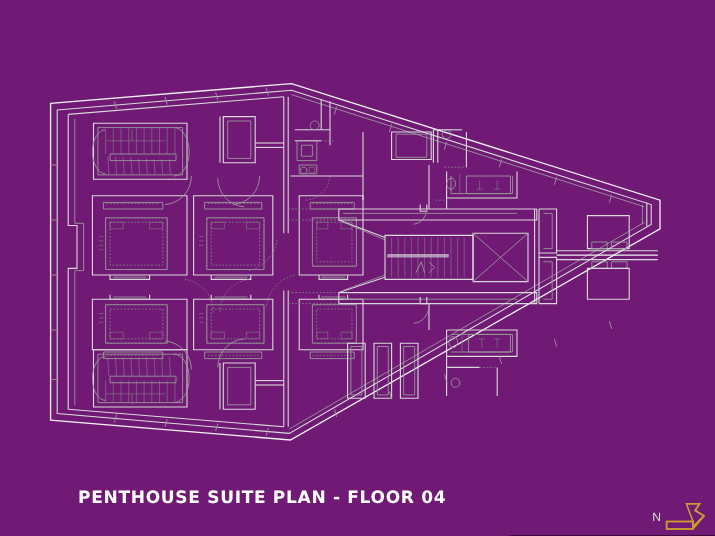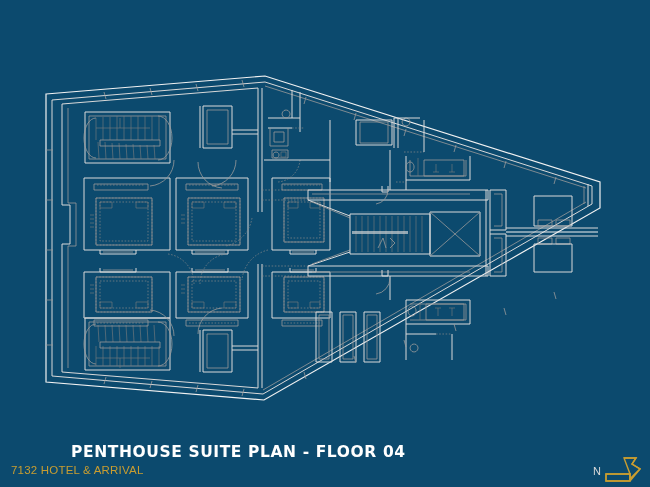--- a/index.html
+++ b/index.html
@@ -4,21 +4,21 @@
 <style>
   html, body {
     margin: 0;
     padding: 0;
     background: #000000;
   }
   #page {
     position: relative;
     width: 650px;
     height: 487px;
-    background: #0c4a6e;
+    background: #701a75;
     overflow: hidden;
     font-family: "Liberation Sans", sans-serif;
   }
   #plan-svg {
     position: absolute;
     left: 0;
     top: 0;
     width: 650px;
     height: 487px;
     display: block;
@@ -497,21 +497,20 @@
       <line x1="46" y1="300" x2="53" y2="300"></line>
       <line x1="46" y1="345" x2="53" y2="345"></line>
     </g>
 
   </svg>
 
   <div id="caption">
 
     <div id="plan-title">PENTHOUSE SUITE PLAN - FLOOR 04</div>
 
-    <div id="project-label">7132 HOTEL &amp; ARRIVAL</div>
 
 
     <div id="north">
       <span id="north-label">N</span>
       <svg id="north-arrow" width="38" height="28" viewBox="0 0 38 28">
         <path d="M20,1 L32,1 L28,7 L36,12 L26,22 L26,17 L2,17 L2,24 L26,24 L36,12" fill="none" stroke="#c99d30" stroke-width="1.4" stroke-linejoin="miter"></path>
         <path d="M2,17 L2,24 L26,24 L26,17 Z" fill="none" stroke="#c99d30" stroke-width="1.4"></path>
         <path d="M20,1 L32,1 L28,7 L36,12 L26,22 L26,17 Z" fill="none" stroke="#c99d30" stroke-width="1.4"></path>
       </svg>
     </div>

